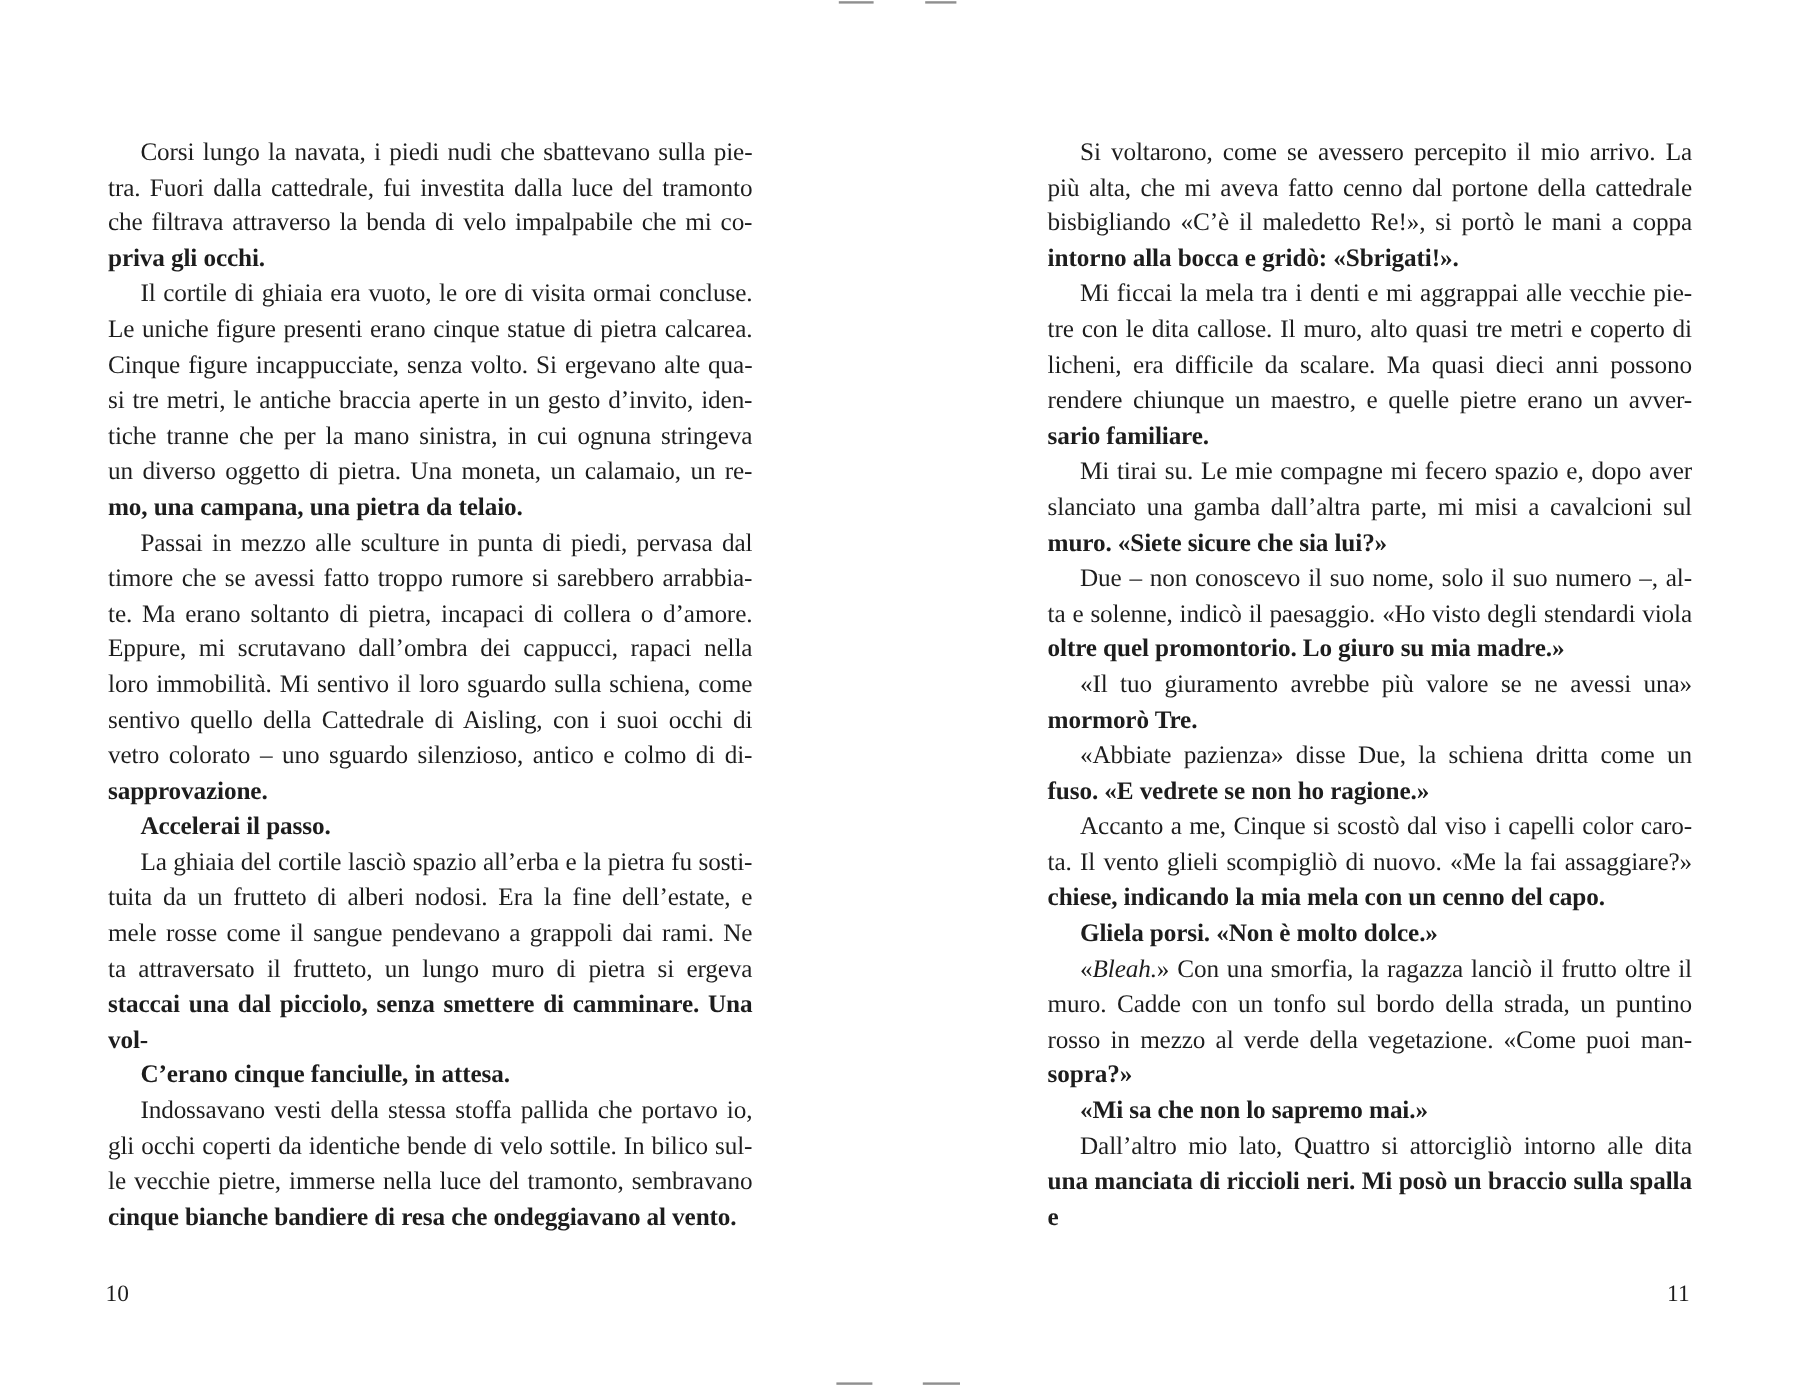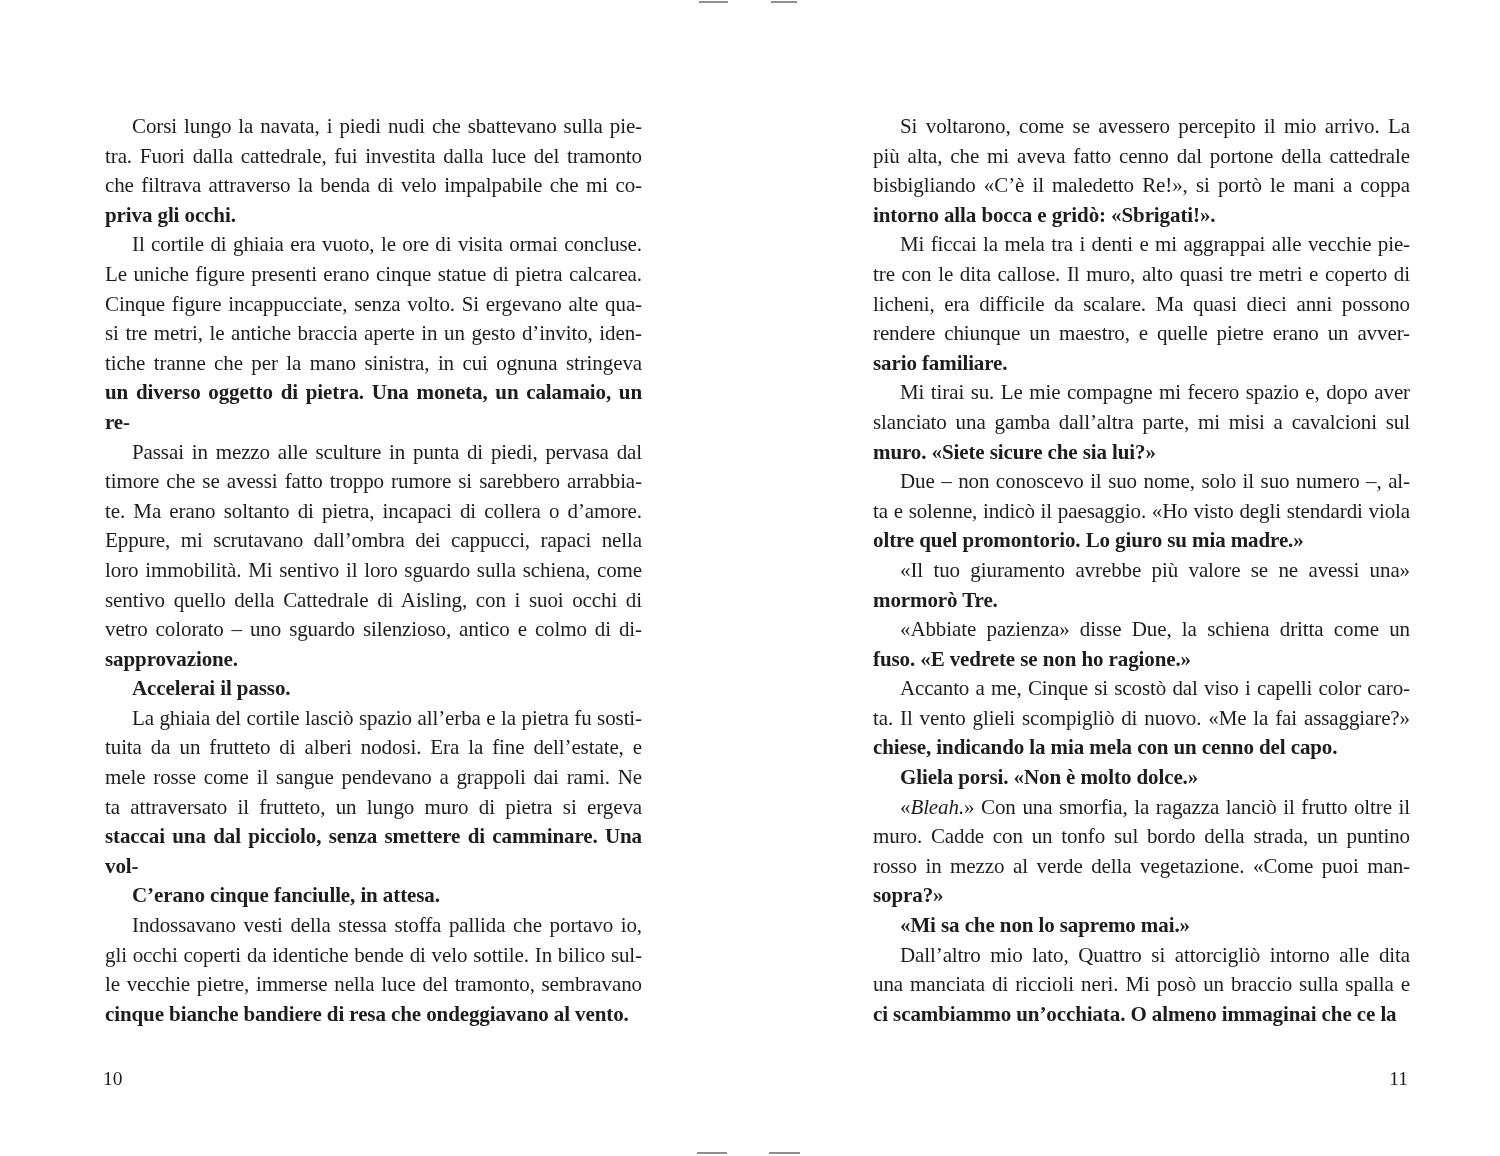--- a/index.html
+++ b/index.html
@@ -20,21 +20,21 @@
     position: absolute;
     height: 2px;
     background: #8f8f8f;
   }
   #tm1 { left: 699px; top: 1px;    width: 29px; }
   #tm2 { left: 771px; top: 1px;    width: 26px; }
   #bm1 { left: 697px; top: 1152px; width: 30px; }
   #bm2 { left: 769px; top: 1152px; width: 31px; }
 
   .page { position: absolute; top: 0; width: 750px; height: 1156px; }
-  .page.left  { left: 15px; }
+  .page.left  { left: 0; }
   .page.right { left: 750px; }
 
   .text-block {
     position: absolute;
     top: 112px;
     width: 537px;
     font-size: 21px;
     line-height: 29.6px;
     letter-spacing: -0.1px;
     color: #1d1d1d;
@@ -78,20 +78,21 @@
           <div class="line">che filtrava attraverso la benda di velo impalpabile che mi co-</div>
           <div class="line">priva gli occhi.</div>
         </div>
         <div class="para">
           <div class="line">Il cortile di ghiaia era vuoto, le ore di visita ormai concluse.</div>
           <div class="line">Le uniche figure presenti erano cinque statue di pietra calcarea.</div>
           <div class="line">Cinque figure incappucciate, senza volto. Si ergevano alte qua-</div>
           <div class="line">si tre metri, le antiche braccia aperte in un gesto d’invito, iden-</div>
           <div class="line">tiche tranne che per la mano sinistra, in cui ognuna stringeva</div>
           <div class="line">un diverso oggetto di pietra. Una moneta, un calamaio, un re-</div>
+          <div class="line">mo, una campana, una pietra da telaio.</div>
         </div>
         <div class="para">
           <div class="line">Passai in mezzo alle sculture in punta di piedi, pervasa dal</div>
           <div class="line">timore che se avessi fatto troppo rumore si sarebbero arrabbia-</div>
           <div class="line">te. Ma erano soltanto di pietra, incapaci di collera o d’amore.</div>
           <div class="line">Eppure, mi scrutavano dall’ombra dei cappucci, rapaci nella</div>
           <div class="line">loro immobilità. Mi sentivo il loro sguardo sulla schiena, come</div>
           <div class="line">sentivo quello della Cattedrale di Aisling, con i suoi occhi di</div>
           <div class="line">vetro colorato – uno sguardo silenzioso, antico e colmo di di-</div>
           <div class="line">sapprovazione.</div>
@@ -165,19 +166,18 @@
           <div class="line">muro. Cadde con un tonfo sul bordo della strada, un puntino</div>
           <div class="line">rosso in mezzo al verde della vegetazione. «Come puoi man-</div>
           <div class="line">sopra?»</div>
         </div>
         <div class="para">
           <div class="line">«Mi sa che non lo sapremo mai.»</div>
         </div>
         <div class="para">
           <div class="line">Dall’altro mio lato, Quattro si attorcigliò intorno alle dita</div>
           <div class="line">una manciata di riccioli neri. Mi posò un braccio sulla spalla e</div>
-          <div class="line">ci scambiammo un’occhiata. O almeno immaginai che ce la</div>
         </div>
       </div>
     <div class="folio folio-right">11</div>
   </section>
 
 </div>
 
 </body></html>

